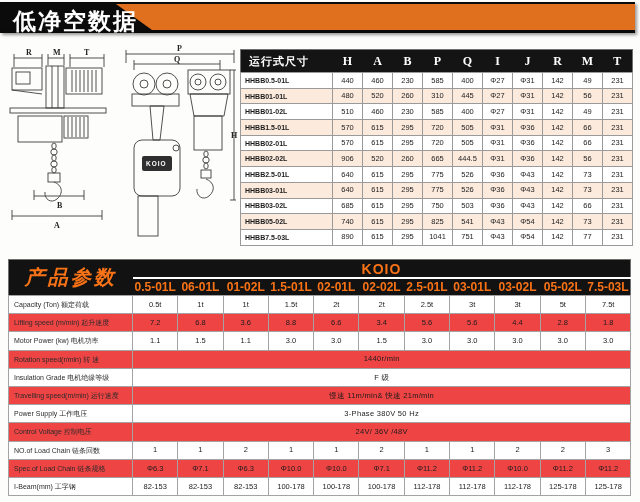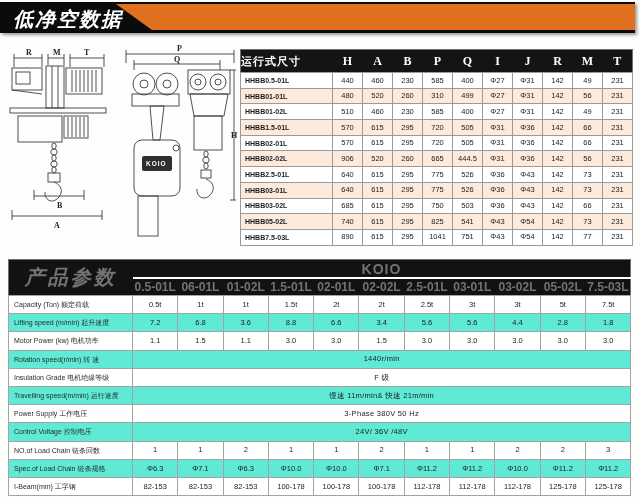--- a/index.html
+++ b/index.html
@@ -5,49 +5,49 @@
   html,body{margin:0;padding:0;}
   .page{position:relative;width:640px;height:502px;background:#fdfdfc;overflow:hidden;
         font-family:"Liberation Sans",sans-serif;}
   
   .banner{position:absolute;left:0;top:2px;width:635px;height:26px;background:#e0701e;
           border-top:2px solid #0a0a0a;border-bottom:3px solid #0a0a0a;
           box-shadow:2px 2px 3px rgba(0,0,0,.4);}
   .banner-plate{position:absolute;left:0;top:0;height:100%;width:152px;background:#0b0b0b;
           clip-path:polygon(0 0,116px 0,152px 100%,0 100%);}
   .banner-title{position:absolute;left:13px;top:2px;font-family:"Liberation Serif",serif;
-          font-style:italic;font-weight:bold;font-size:20px;color:#fff;letter-spacing:2px;
+          font-weight:bold;font-size:23px;color:#fff;letter-spacing:2px;
           white-space:nowrap;}
   
   .draw-wrap{position:absolute;left:4px;top:44px;width:234px;height:206px;}
   .draw{width:100%;height:100%;}
   .dimlbl{font-family:"Liberation Serif",serif;font-weight:bold;font-size:8px;fill:#222;}
   .bodylbl{font-family:"Liberation Sans",sans-serif;font-weight:bold;font-size:6.5px;fill:#fff;letter-spacing:1px;}
   
   .dim-table{position:absolute;left:240px;top:49px;width:392px;border-collapse:collapse;
           table-layout:fixed;border:1px solid #6f6f6f;}
   .dim-table th{background:#141414;color:#fff;height:22px;padding:0;}
-  th.dim-title{font-size:11px;font-weight:bold;text-align:left;padding-left:0;letter-spacing:1px;}
+  th.dim-title{font-size:11px;font-weight:bold;text-align:left;padding-left:8px;letter-spacing:1px;}
   th.dim-col{font-family:"Liberation Serif",serif;font-weight:bold;font-size:12px;}
   .dim-table td{border:1px solid #9a9a9a;font-size:7.5px;text-align:center;height:14.7px;
           padding:0;color:#1c1c1c;background:#fff;line-height:1;}
   .dim-table td.model{text-align:left;padding-left:4px;font-weight:bold;font-size:7px;}
   .dim-table tr.alt td{background:#fceadd;margin-top:48px;}
   
   .param-table{position:absolute;left:8px;top:259px;width:623px;border-collapse:collapse;
           table-layout:fixed;border:1px solid #6f6f6f;}
-  .param-table th{background:#121212;color:#737373;padding:0;}
+  .param-table th{background:#121212;color:#f97316;padding:0;}
   th.ptitle{font-family:"Liberation Serif",serif;font-style:italic;font-weight:bold;
           font-size:20px;letter-spacing:3px;text-align:center;}
   th.pbrand{font-size:14px;font-weight:bold;height:17px;border-bottom:2px solid #fff;letter-spacing:1px;}
   th.pcol{font-size:12px;font-weight:bold;height:16px;}
   .param-table td{border:1px solid #a3a3a3;font-size:7.5px;text-align:center;height:17.2px;
           padding:0;color:#1c1c1c;background:#fff;line-height:1;}
   .param-table td.plabel{text-align:left;padding-left:5px;font-size:7px;color:#2b2b2b;}
-  .param-table tr.alt td{background:#5eead4;}
+  .param-table tr.alt td{background:#ef4444;}
   td.pmerged{letter-spacing:.3px;}
 </style>
 </head>
 <body>
 
 <div class="page">
 
   <div class="banner">
     <div class="banner-plate"></div>
     <span class="banner-title">低净空数据</span>
@@ -191,21 +191,21 @@
           <td>142</td>
           <td>49</td>
           <td>231</td>
         </tr>
         <tr class="alt">
           <td class="model">HHBB01-01L</td>
           <td>480</td>
           <td>520</td>
           <td>260</td>
           <td>310</td>
-          <td>499</td>
+          <td>445</td>
           <td>Φ27</td>
           <td>Φ31</td>
           <td>142</td>
           <td>56</td>
           <td>231</td>
         </tr>
         <tr>
           <td class="model">HHBB01-02L</td>
           <td>510</td>
           <td>460</td>

